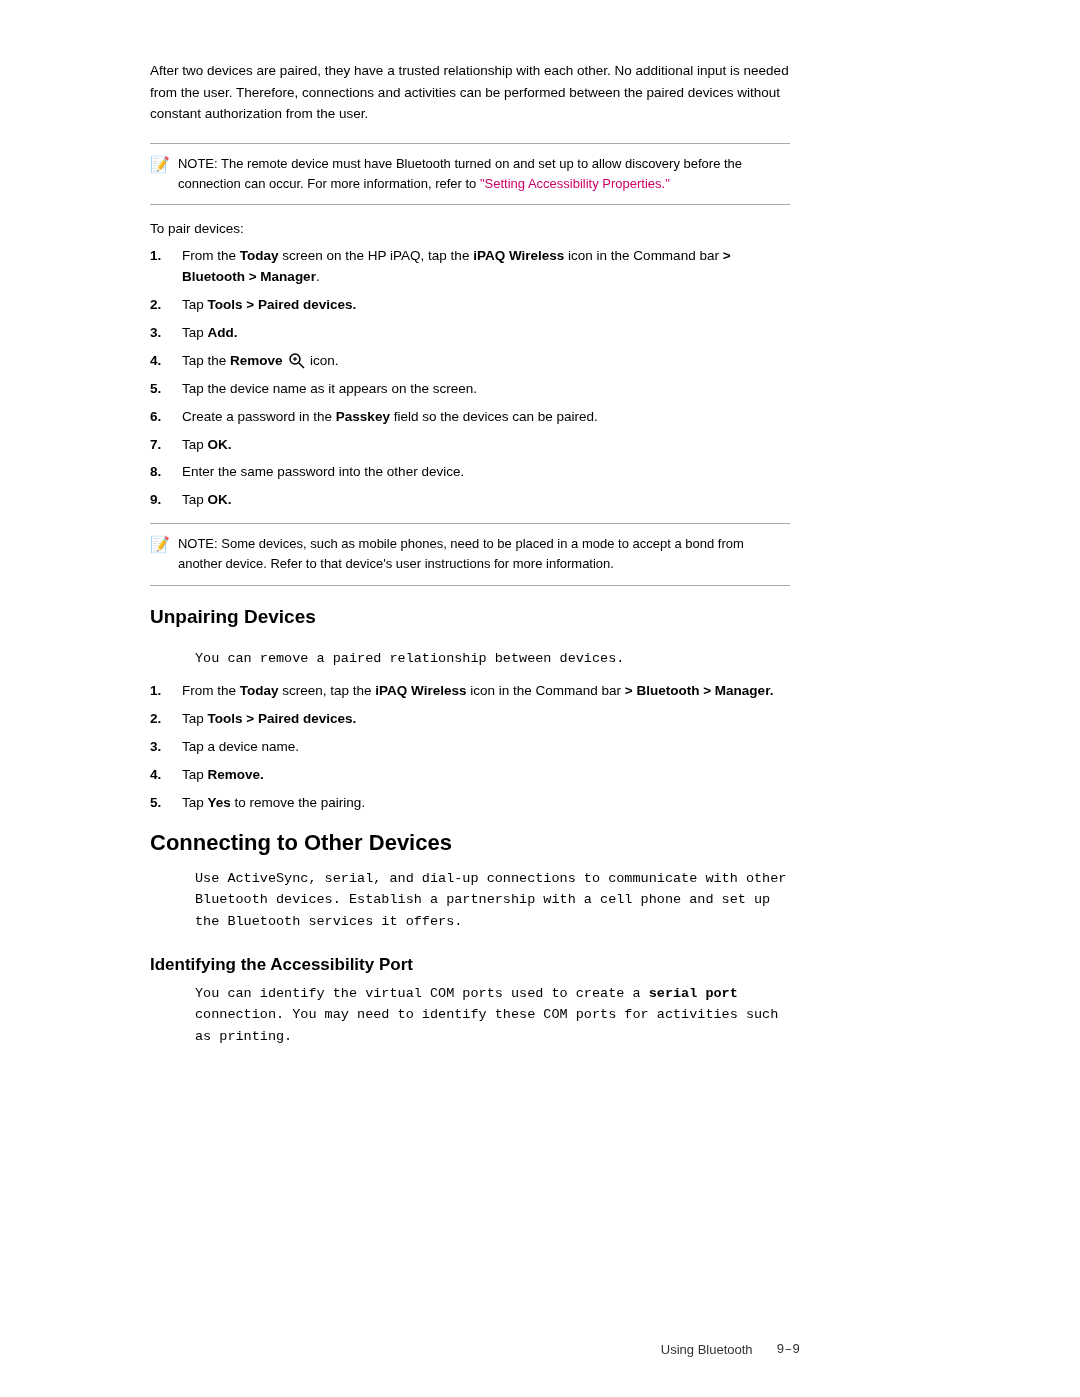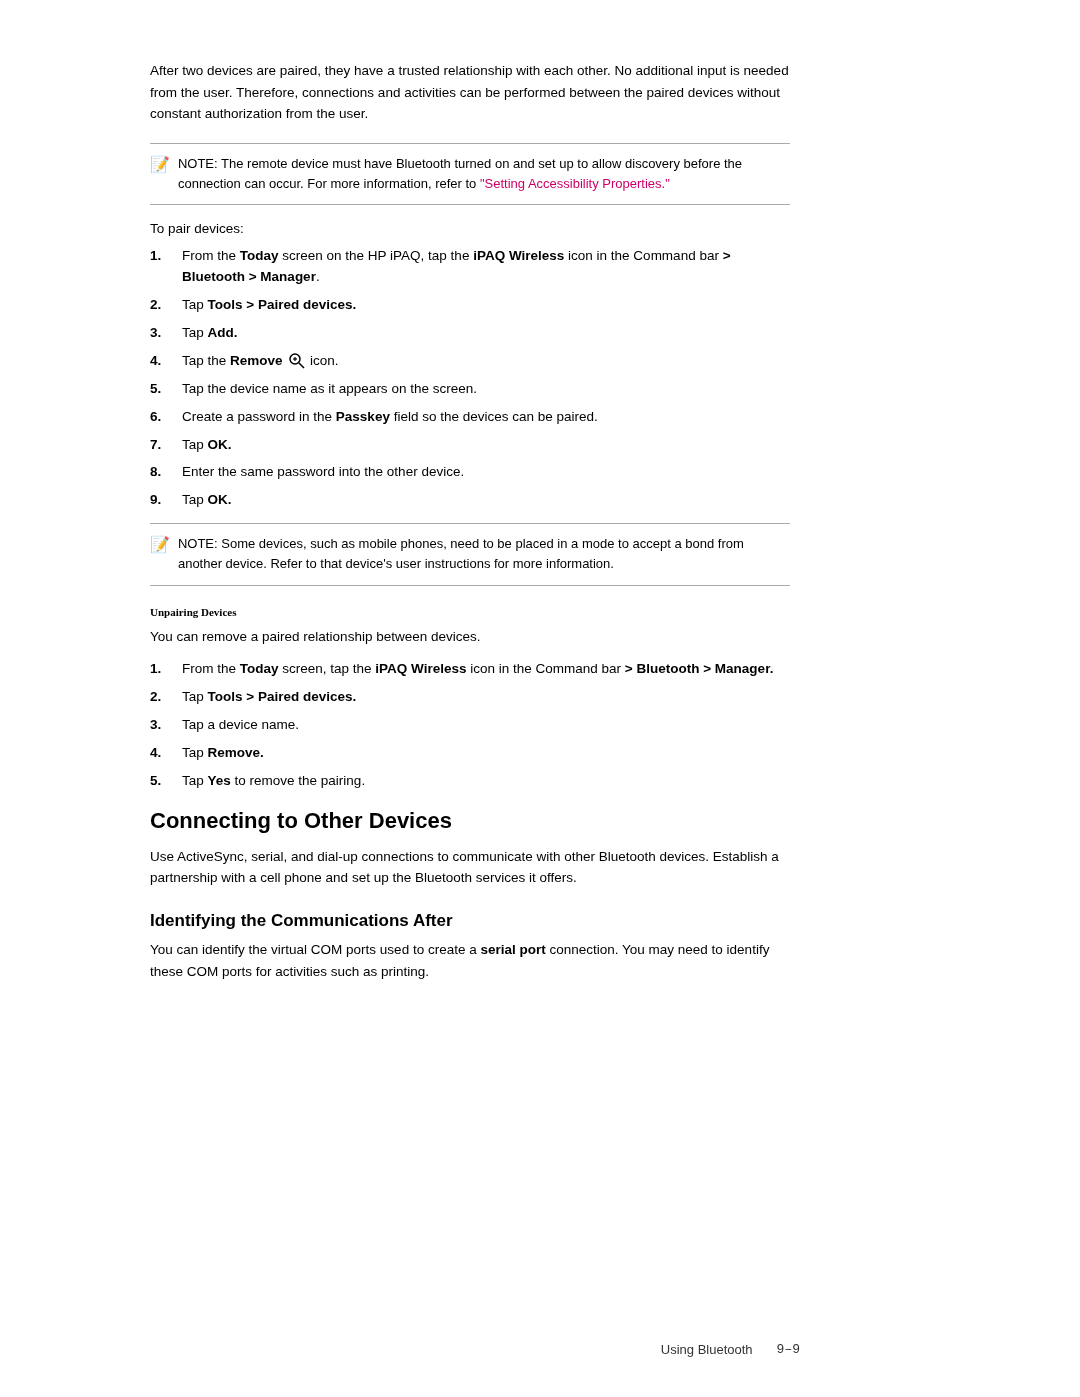--- a/index.html
+++ b/index.html
@@ -114,32 +114,33 @@
       position: relative;
       margin-left: 2px;
     }
 
     .lookup-icon svg {
       width: 18px;
       height: 18px;
     }
 
     .section-title {
-      font-family: Liberation Serif, serif;
-      font-size: 11px;
+      font-family: Liberation Sans, sans-serif;
+      font-size: 19px;
       font-weight: bold;
       margin-top: 20px;
-      margin-bottom: 8px;
+      margin-bottom: 20px;
     }
 
     .section-paragraph {
       font-size: 13.5px;
       line-height: 1.6;
       margin-bottom: 12px;
-      font-family: Liberation Sans, sans-serif;
+      font-family: Liberation Mono, monospace;
+      margin-left: 45px;
     }
 
     .connecting-title {
       font-family: Arial, sans-serif;
       font-size: 22px;
       font-weight: bold;
       margin-top: 16px;
       margin-bottom: 12px;
     }
 
@@ -319,21 +320,21 @@
 
       </ol>
     </div>
 
     <div>
       <h2 class="connecting-title">Connecting to Other Devices</h2>
       <p class="section-paragraph">Use ActiveSync, serial, and dial-up connections to communicate with other Bluetooth devices. Establish a partnership with a cell phone and set up the Bluetooth services it offers.</p>
     </div>
 
     <div>
-      <h3 class="sub-section-title">Identifying the Communications After</h3>
+      <h3 class="sub-section-title">Identifying the Accessibility Port</h3>
       <p class="section-paragraph">
         You can identify the virtual COM ports used to create a <span class="bold">serial port</span> connection. You may need to identify these COM ports for activities such as printing.
       </p>
     </div>
 
   </div>
 
   <div class="footer">
     <span class="footer-text">Using Bluetooth</span>
     <span class="footer-page">9–9</span>

